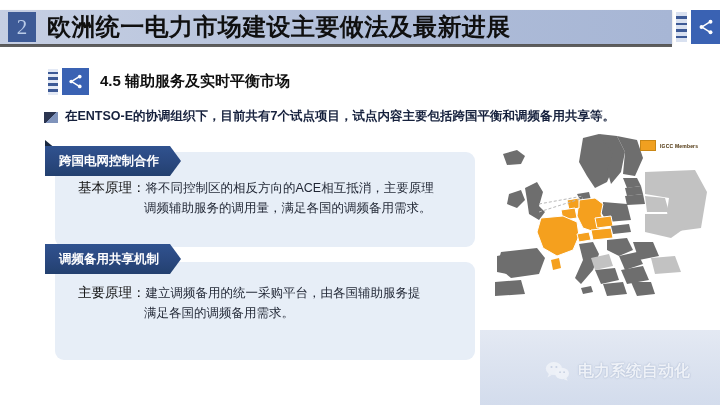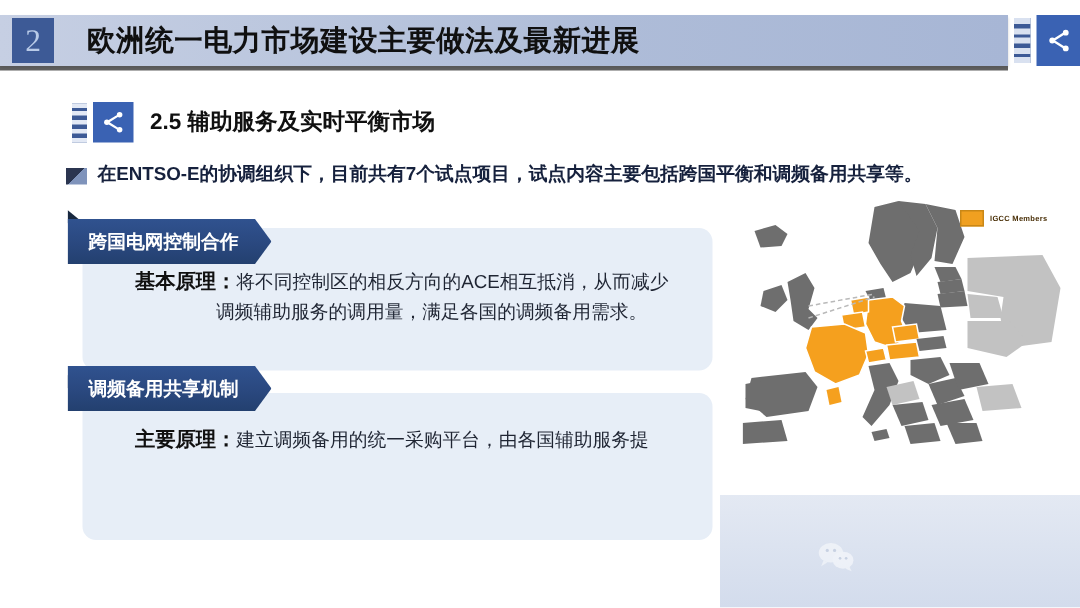--- a/index.html
+++ b/index.html
@@ -23,21 +23,21 @@
     background:#2b2b2b;opacity:.75;
   }
   .numbox{
     width:28px;height:30px;margin-left:8px;
     background:#3d5a96;
     display:flex;align-items:center;justify-content:center;
     color:#b9cbe8;font-size:21px;font-weight:400;line-height:1;
     font-family:"Liberation Serif","DejaVu Serif",serif;
   }
   .title-text{
-    margin-left:22px;color:#101010;font-size:19px;font-weight:bold;
+    margin-left:11px;color:#101010;font-size:24px;font-weight:bold;
     letter-spacing:.4px;white-space:nowrap;
   }
 
   
   .stripes{
     position:absolute;left:676px;top:12px;width:11px;height:30px;
     background:#3d5a96;
     display:flex;flex-direction:column;justify-content:space-between;
   }
   .stripes i{display:block;height:4px;background:#d9e1f0;}
@@ -99,21 +99,21 @@
   .fold{
     position:absolute;width:11px;height:9px;background:#18283f;
   }
   .fold.f1{left:45px;top:140px;clip-path:polygon(0 0,100% 100%,0 100%);}
   .fold.f2{left:45px;top:250px;clip-path:polygon(0 0,100% 100%,0 100%);}
 
   
   .body-blk{position:absolute;left:78px;color:#1f2533;font-size:12.5px;line-height:1.55;}
   .body-blk.t1{top:178px;width:390px;}
   .body-blk.t2{top:283px;width:390px;}
-  .body-blk b{font-weight:bold;color:#101010;font-size:13.5px;margin-left:12px;}
+  .body-blk b{font-weight:normal;color:#101010;font-size:13.5px;}
   .ln{display:block;}
   .ln.ind{padding-left:66px;}
   .ln.free{padding-left:0;margin-top:1px;}
 
   
   .map-wrap{
     position:absolute;left:495px;top:132px;width:215px;height:178px;
     background:#ffffff;overflow:hidden;
   }
   .map-wrap svg{display:block;width:215px;height:178px;}
@@ -175,41 +175,42 @@
     </div>
     <div class="sub-share">
       <svg viewBox="0 0 24 24" fill="none" stroke="#ffffff" stroke-width="2.1" stroke-linecap="round">
         <circle cx="18" cy="5" r="2.6" fill="#ffffff" stroke="none"></circle>
         <circle cx="18" cy="19" r="2.6" fill="#ffffff" stroke="none"></circle>
         <circle cx="6" cy="12" r="2.6" fill="#ffffff" stroke="none"></circle>
         <line x1="8.3" y1="10.8" x2="15.7" y2="6.2"></line>
         <line x1="8.3" y1="13.2" x2="15.7" y2="17.8"></line>
       </svg>
     </div>
-    <div class="sub-title">2.5 辅助服务及实时平衡市场</div>
+    <div class="sub-title">4.5 辅助服务及实时平衡市场</div>
   </div>
 
   <div class="lead-row">
     <div class="lead-marker"></div>
     <div class="lead-text">在ENTSO-E的协调组织下，目前共有7个试点项目，试点内容主要包括跨国平衡和调频备用共享等。</div>
   </div>
 
   <div class="panel p1"></div>
   <div class="fold f1"></div>
   <div class="banner b1">跨国电网控制合作</div>
   <div class="body-blk t1">
-    <span class="ln"><b>基本原理：</b><span>将不同控制区的相反方向的ACE相互抵消，从而减少</span></span>
+    <span class="ln"><b>基本原理：</b><span>将不同控制区的相反方向的ACE相互抵消，主要原理</span></span>
     <span class="ln ind">调频辅助服务的调用量，满足各国的调频备用需求。</span>
   </div>
 
   <div class="panel p2"></div>
   <div class="fold f2"></div>
   <div class="banner b2">调频备用共享机制</div>
   <div class="body-blk t2">
     <span class="ln"><b>主要原理：</b><span>建立调频备用的统一采购平台，由各国辅助服务提</span></span>
+    <span class="ln ind">满足各国的调频备用需求。</span>
   </div>
 
   <div class="map-wrap">
     <svg viewBox="0 0 215 178">
 
       <path d="M8 22 L22 18 L30 24 L26 32 L12 33 Z" fill="#6e6e6e"></path>
 
       <path d="M88 6 L104 2 L118 10 L124 24 L118 36 L112 50 L100 56 L92 44 L84 30 Z" fill="#6e6e6e"></path>
       <path d="M104 2 L122 4 L130 20 L126 40 L116 52 L112 38 L118 22 Z" fill="#6e6e6e"></path>
       <path d="M122 4 L142 8 L148 26 L140 44 L128 42 L130 20 Z" fill="#6e6e6e"></path>
@@ -284,15 +285,16 @@
     <svg viewBox="0 0 32 26">
       <ellipse cx="11" cy="10" rx="10" ry="8" fill="#ffffff" opacity=".9"></ellipse>
       <path d="M5 16 L3 21 L8 18 Z" fill="#ffffff" opacity=".9"></path>
       <circle cx="8" cy="8" r="1.3" fill="#b9c4d8"></circle>
       <circle cx="14" cy="8" r="1.3" fill="#b9c4d8"></circle>
       <ellipse cx="21" cy="16" rx="8.5" ry="7" fill="#ffffff" opacity=".95"></ellipse>
       <path d="M26 21 L28 25 L23 23 Z" fill="#ffffff" opacity=".95"></path>
       <circle cx="18.5" cy="14.5" r="1.1" fill="#b9c4d8"></circle>
       <circle cx="23.5" cy="14.5" r="1.1" fill="#b9c4d8"></circle>
     </svg>
+    <span>电力系统自动化</span>
   </div>
 
 </div>
 
 </body></html>

